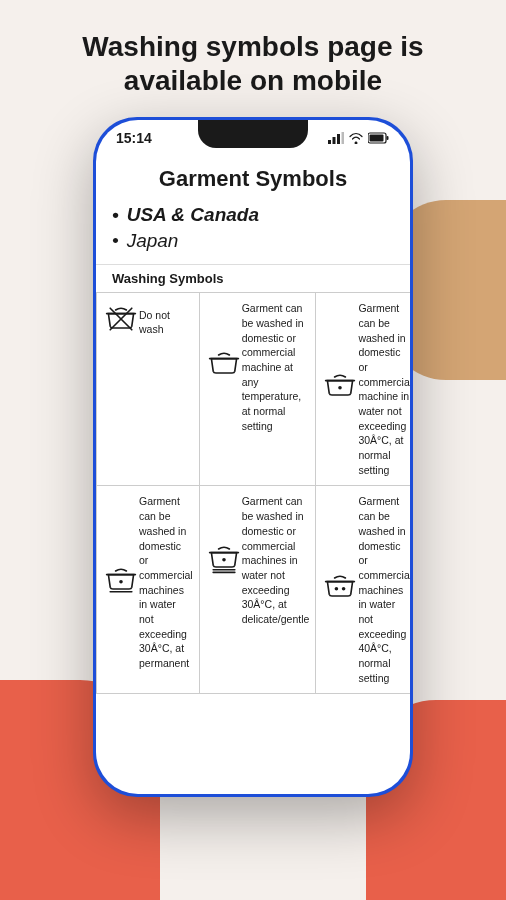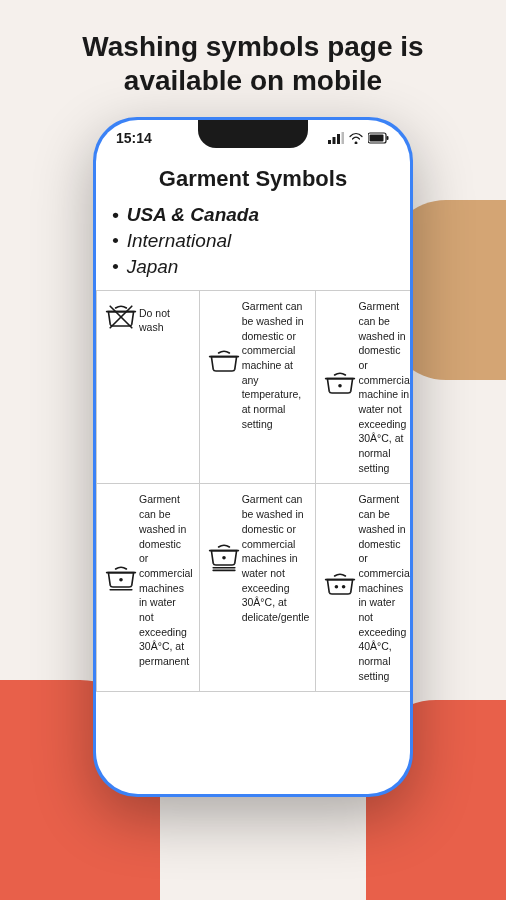--- a/index.html
+++ b/index.html
@@ -52,21 +52,21 @@
       margin-top: 30px;
       margin-bottom: 20px;
       line-height: 1.2;
       z-index: 10;
     }
 
     
     .phone {
       width: 320px;
       height: 680px;
-      background: #3b82f6;
+      background: #1d4ed8;
       border-radius: 44px;
       padding: 3px;
       box-shadow: 0 20px 60px rgba(0,0,0,0.3);
       position: relative;
       z-index: 10;
     }
     .phone-inner {
       width: 100%;
       height: 100%;
       background: #fff;
@@ -227,24 +227,24 @@
           <rect x="1.5" y="2.5" width="14" height="7" rx="1" fill="#1a1a1a"></rect>
         </svg>
       </div>
     </div>
 
     <div class="screen-content">
       <h2 class="laundry-title">Garment Symbols</h2>
 
       <ul class="nav-list">
         <li class="active">USA &amp; Canada</li>
-        <li>International</li>
         <li>Japan</li>
       </ul>
 
+      <div class="section-header">Washing Symbols</div>
 
       <table class="symbols-table">
         <tbody>
 
           <tr>
 
             <td>
               <div class="symbol-container">
                 <div class="symbol-icon">
                   <svg viewBox="0 0 40 40" fill="none" xmlns="http://www.w3.org/2000/svg">

